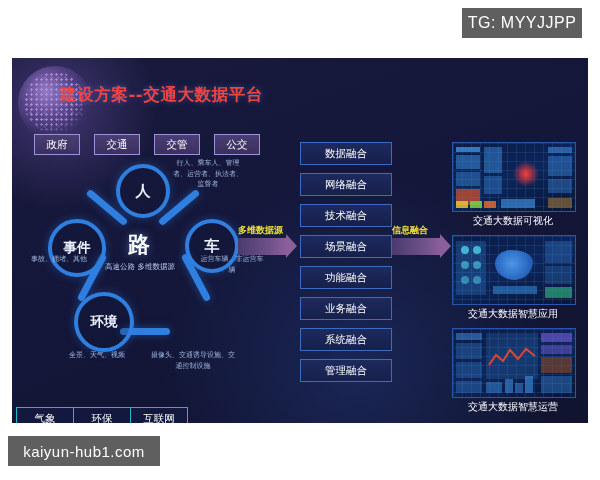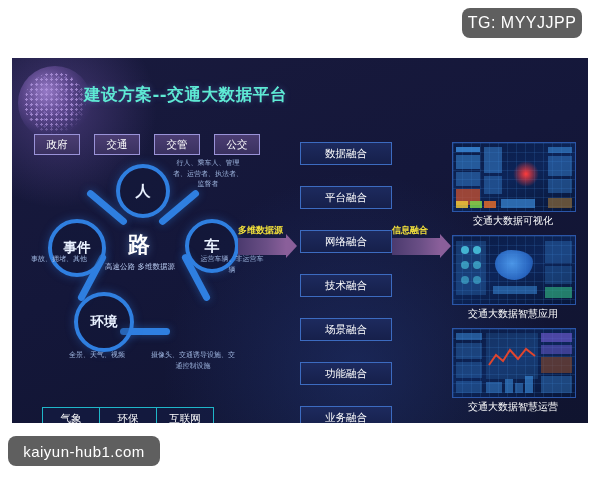--- a/index.html
+++ b/index.html
@@ -3,21 +3,21 @@
 <meta charset="utf-8">
 <style>
   html,body{margin:0;padding:0;background:#ffffff;}
   body{width:600px;height:480px;overflow:hidden;
        font-family:"DejaVu Sans","Liberation Sans",sans-serif;}
   #root{position:relative;width:600px;height:480px;background:#fff;}
 
   
   .wm{position:absolute;background:#5f5f5f;color:#fff;
       font-family:"Liberation Sans",sans-serif;letter-spacing:.5px;
-      display:flex;align-items:center;justify-content:center;border-radius:8px;}
+      display:flex;align-items:center;justify-content:center;}
   #wm-top{right:18px;top:8px;width:120px;height:30px;font-size:16px;}
   #wm-bot{left:8px;top:436px;width:152px;height:30px;font-size:15px;}
 
   
   #slide{position:absolute;left:12px;top:58px;width:576px;height:365px;
          background:#141636;overflow:hidden;}
   #slide:before{content:"";position:absolute;left:0;top:0;right:0;bottom:0;
      background:
        radial-gradient(circle at 8% 14%, rgba(128,96,190,.40) 0%, rgba(128,96,190,0) 16%),
        radial-gradient(circle at 60% 85%, rgba(40,70,150,.35) 0%, rgba(40,70,150,0) 42%),
@@ -32,21 +32,21 @@
      background-image:
        radial-gradient(rgba(205,175,250,.75) 1px, transparent 1.2px),
        radial-gradient(rgba(160,130,215,.5) 1px, transparent 1.2px);
      background-size:5px 5px, 7px 7px;background-position:0 0, 3px 2px;
      -webkit-mask-image:radial-gradient(circle at 42% 38%, #000 0%, #000 52%, transparent 76%);
      mask-image:radial-gradient(circle at 42% 38%, #000 0%, #000 52%, transparent 76%);}
 
   .z{position:absolute;z-index:2;}
 
   
-  #title{left:72px;top:26px;color:#5eead4;font-size:16.5px;font-weight:bold;
+  #title{left:48px;top:26px;color:#ef4444;font-size:16.5px;font-weight:bold;
          letter-spacing:.6px;text-shadow:0 0 6px rgba(120,160,255,.35);text-align:right;}
 
   
   #tagrow{left:22px;top:76px;display:flex;gap:14px;}
   .tag{width:44px;height:19px;display:flex;align-items:center;justify-content:center;
        font-size:10.5px;color:#ffffff;border:1px solid #9a93d8;
        background:linear-gradient(180deg,#4b3d72 0%,#3a3160 100%);}
 
   
   #penta{left:18px;top:104px;width:230px;height:240px;}
@@ -66,41 +66,41 @@
         text-shadow:0 0 8px rgba(120,180,255,.5);}
   #center-road .sub{font-size:7.5px;line-height:1.45;color:#b9ccf2;margin-top:2px;}
   .cap{position:absolute;font-size:7px;line-height:1.5;color:#9fb6e0;text-align:center;}
   #cap-ren{left:140px;top:-4px;width:76px;}
   #cap-che{left:168px;top:92px;width:68px;}
   #cap-shebei{left:118px;top:188px;width:90px;}
   #cap-huanjing{left:24px;top:188px;width:86px;}
   #cap-shijian{left:0px;top:92px;width:58px;}
 
   
-  #tagrow2{left:30px;top:349px;display:flex;}
+  #tagrow2{left:4px;top:349px;display:flex;}
   .tag2{height:21px;padding:0 9px;min-width:38px;display:flex;align-items:center;
         justify-content:center;font-size:10.5px;color:#ffffff;
         border:1px solid #1fb6c8;border-right:none;background:rgba(20,30,70,.55);}
   .tag2:last-child{border-right:1px solid #1fb6c8;}
 
   
   .arrowlbl{font-size:9px;color:#f2e03a;font-weight:bold;white-space:nowrap;}
   #lbl1{left:226px;top:166px;}
   #lbl2{left:380px;top:166px;}
   .arrow{position:absolute;height:17px;
          background:linear-gradient(90deg,#4b3a6e 0%,#6b4f86 60%,#8a5f9a 100%);}
   .arrow:after{content:"";position:absolute;right:-11px;top:-4px;
          border-top:12.5px solid transparent;border-bottom:12.5px solid transparent;
          border-left:11px solid #8a5f9a;}
   #arrow1{left:226px;top:180px;width:48px;}
   #arrow2{left:380px;top:180px;width:48px;}
 
   
   #fusion{left:288px;top:84px;width:92px;}
-  .fbox{height:21px;margin-bottom:21px;display:flex;align-items:center;
+  .fbox{height:21px;margin-bottom:8px;display:flex;align-items:center;
         justify-content:center;font-size:10.5px;color:#ffffff;
         border:1px solid #3c6bc0;background:linear-gradient(180deg,#1d2a5e 0%,#16204b 100%);}
 
   
   #right{left:440px;top:84px;width:122px;}
   .dash{width:122px;height:68px;margin-bottom:2px;position:relative;overflow:hidden;
         border:1px solid #2a55a8;
         background:linear-gradient(160deg,#0b1b45 0%,#0d2559 50%,#081638 100%);}
   .dash .grid{position:absolute;left:0;top:0;right:0;bottom:0;
         background-image:linear-gradient(rgba(70,140,220,.16) 1px,transparent 1px),
@@ -159,21 +159,20 @@
       <div class="tag2">互联网</div>
     </div>
 
     <div class="z arrowlbl" id="lbl1">多维数据源</div>
     <div class="z arrow" id="arrow1"></div>
     <div class="z arrowlbl" id="lbl2">信息融合</div>
     <div class="z arrow" id="arrow2"></div>
 
     <div class="z" id="fusion">
       <div class="fbox">数据融合</div>
-      <div class="fbox">平台融合</div>
       <div class="fbox">网络融合</div>
       <div class="fbox">技术融合</div>
       <div class="fbox">场景融合</div>
       <div class="fbox">功能融合</div>
       <div class="fbox">业务融合</div>
       <div class="fbox">系统融合</div>
       <div class="fbox">管理融合</div>
     </div>
 
     <div class="z" id="right">

